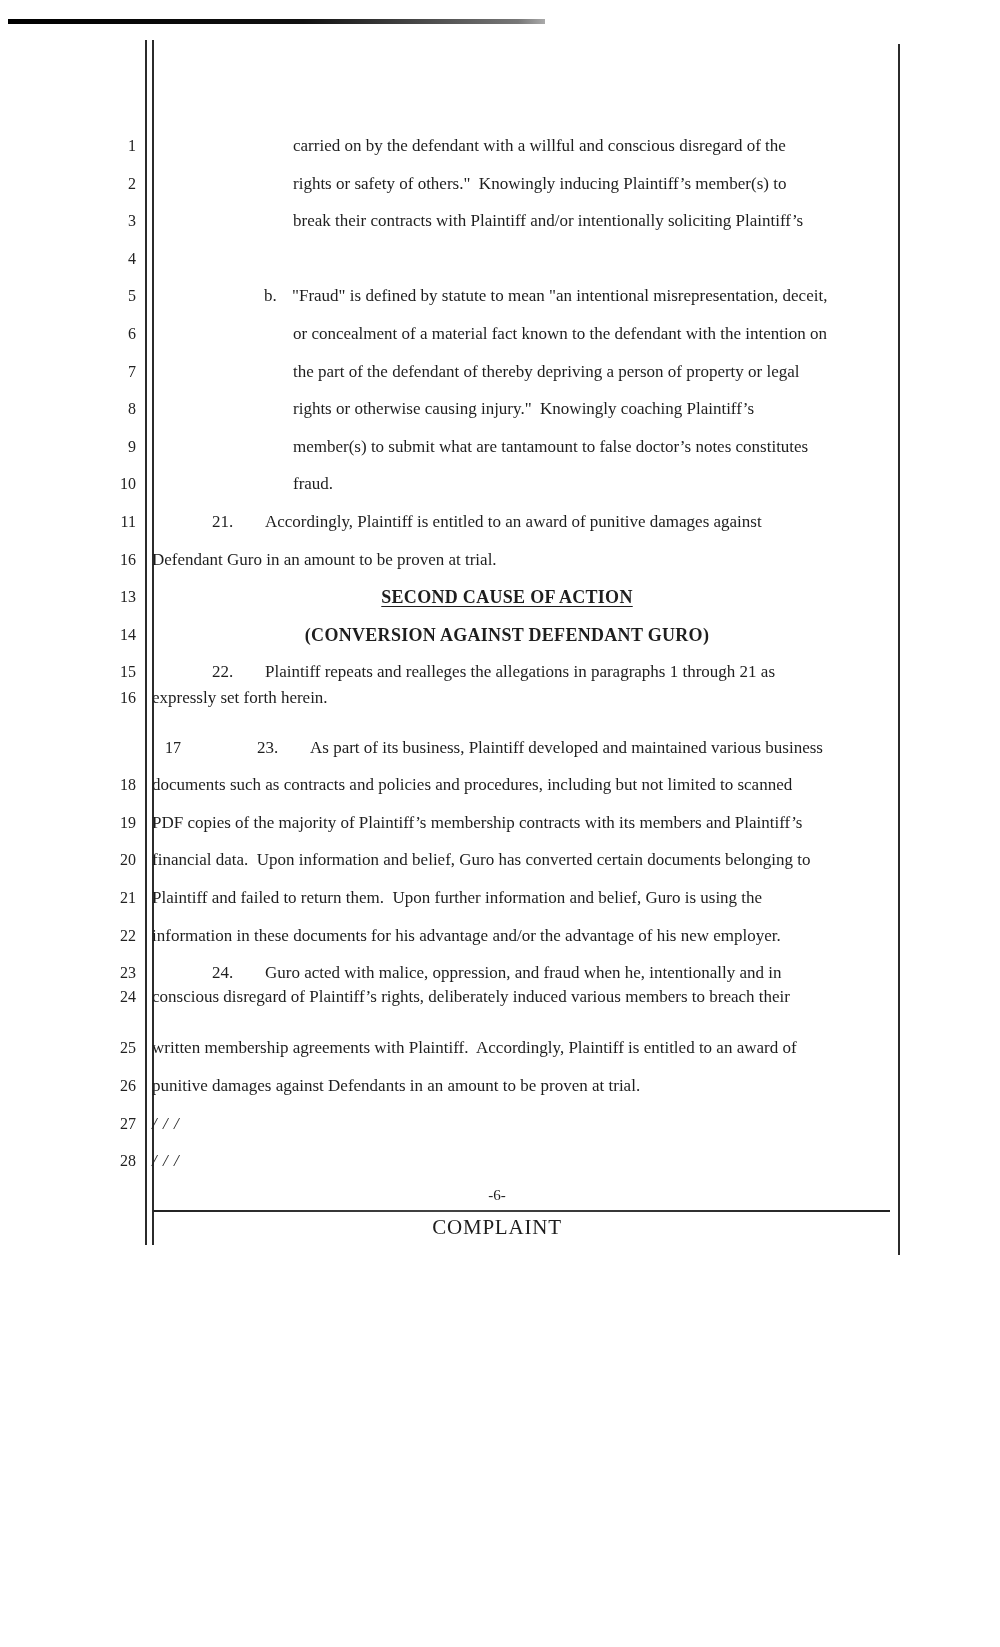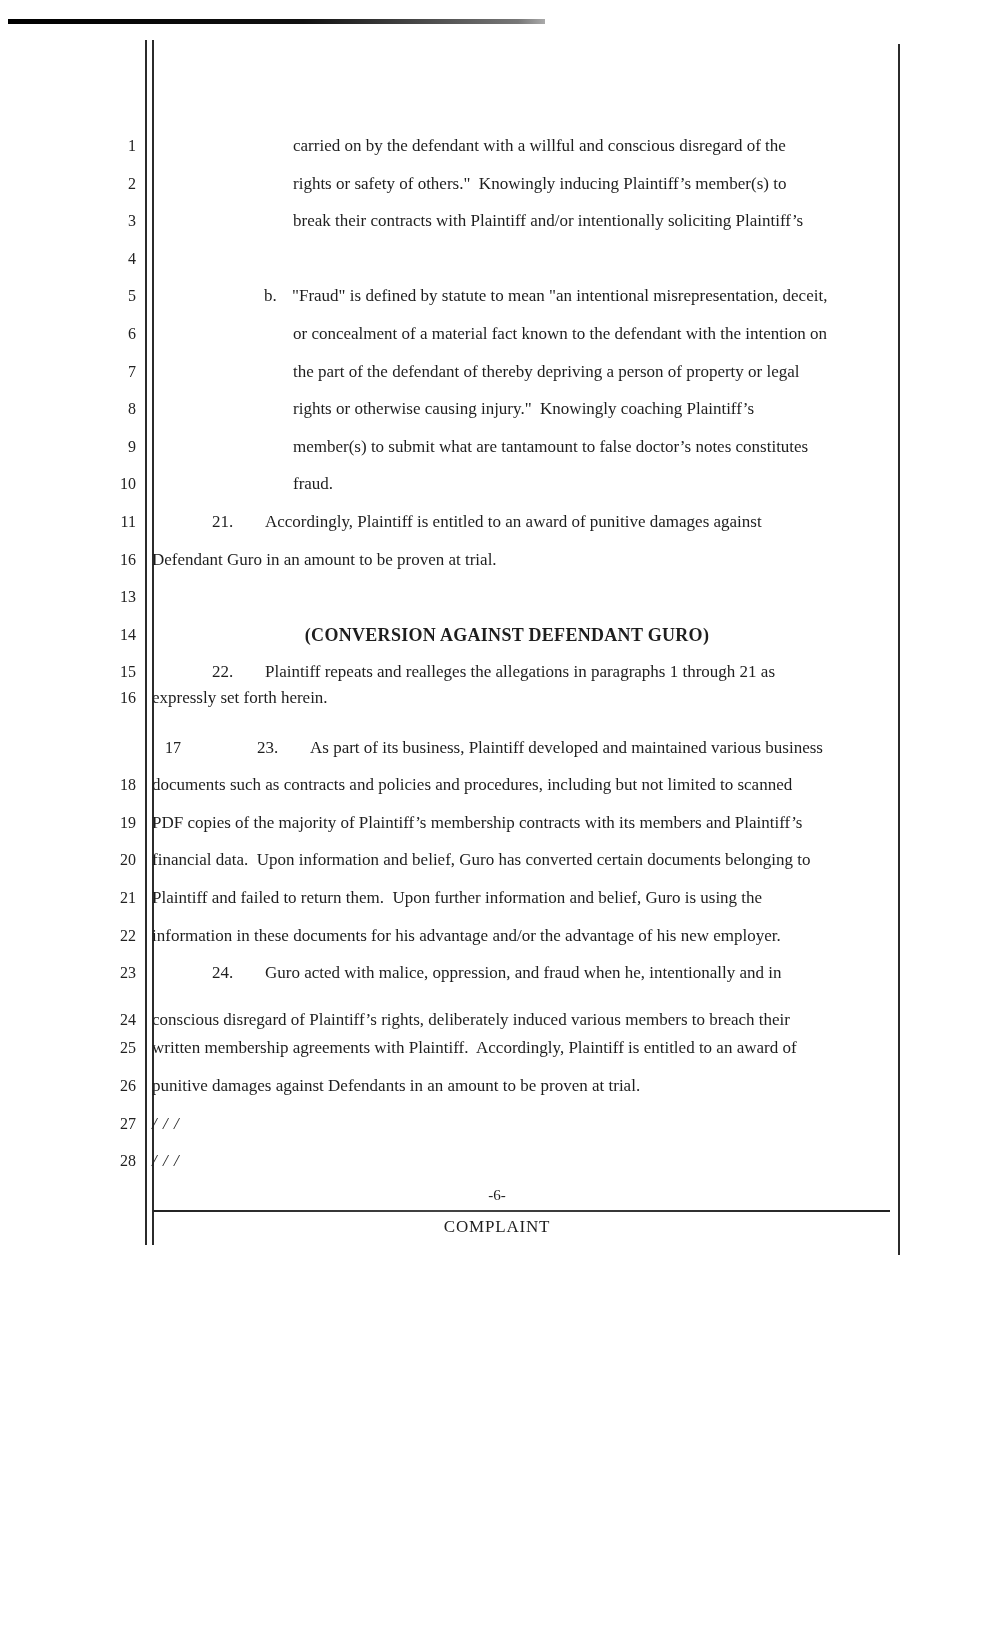--- a/index.html
+++ b/index.html
@@ -102,21 +102,21 @@
     width: 737px;
     height: 2px;
     background: linear-gradient(to right, #222, #444 40%, #222);
   }
   .footer-title {
     position: absolute;
     top: 1215px;
     left: 152px;
     right: 158px;
     text-align: center;
-    font-size: 17px;
+    font-size: 21px;
     letter-spacing: 0.8px;
     line-height: 24px;
   }
 </style>
 </head>
 <body>
 
 <div class="page">
   <div class="top-bar"></div>
   <div class="left-rule"></div>
@@ -167,20 +167,21 @@
         <span class="num">11</span>
         <span class="marker">21.</span>
         <span class="txt">Accordingly, Plaintiff is entitled to an award of punitive damages against</span>
       </div>
       <div class="line flush" style="top: 540.6px;">
         <span class="num">16</span>
         <span class="txt">Defendant Guro in an amount to be proven at trial.</span>
       </div>
       <div class="line heading u" style="top: 578.2px;">
         <span class="num">13</span>
+        <span class="txt">SECOND CAUSE OF ACTION</span>
       </div>
       <div class="line heading" style="top: 615.8px;">
         <span class="num">14</span>
         <span class="txt">(CONVERSION AGAINST DEFENDANT GURO)</span>
       </div>
       <div class="line para" style="top: 653.4px;">
         <span class="num">15</span>
         <span class="marker">22.</span>
         <span class="txt">Plaintiff repeats and realleges the allegations in paragraphs 1 through 21 as</span>
       </div>
@@ -211,21 +212,21 @@
       </div>
       <div class="line flush" style="top: 916.6px;">
         <span class="num">22</span>
         <span class="txt">information in these documents for his advantage and/or the advantage of his new employer.</span>
       </div>
       <div class="line para" style="top: 954.2px;">
         <span class="num">23</span>
         <span class="marker">24.</span>
         <span class="txt">Guro acted with malice, oppression, and fraud when he, intentionally and in</span>
       </div>
-      <div class="line flush" style="top: 1001px;">
+      <div class="line flush" style="top: 978px;">
         <span class="num">24</span>
         <span class="txt">conscious disregard of Plaintiff’s rights, deliberately induced various members to breach their</span>
       </div>
       <div class="line flush" style="top: 1029.4px; padding-left: 36px;">
         <span class="num">25</span>
         <span class="txt">written membership agreements with Plaintiff.  Accordingly, Plaintiff is entitled to an award of</span>
       </div>
       <div class="line flush" style="top: 1067px;">
         <span class="num">26</span>
         <span class="txt">punitive damages against Defendants in an amount to be proven at trial.</span>

